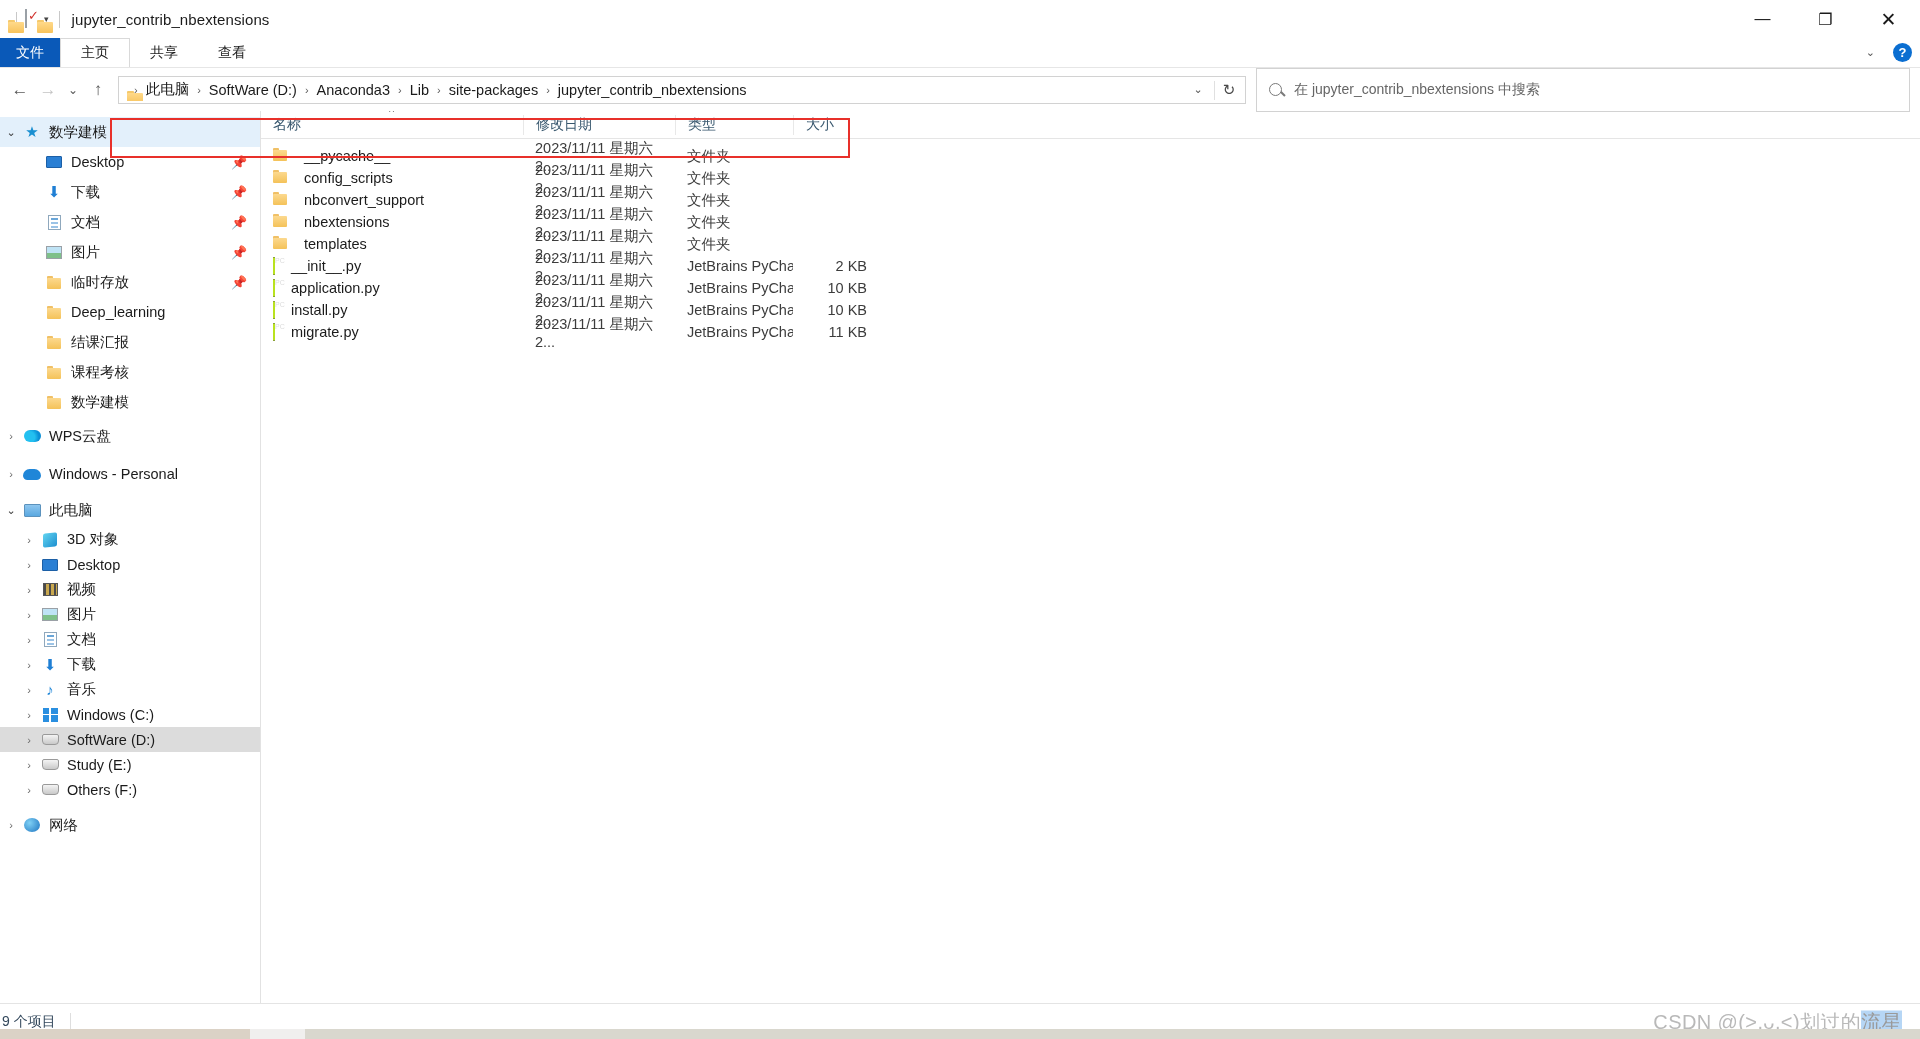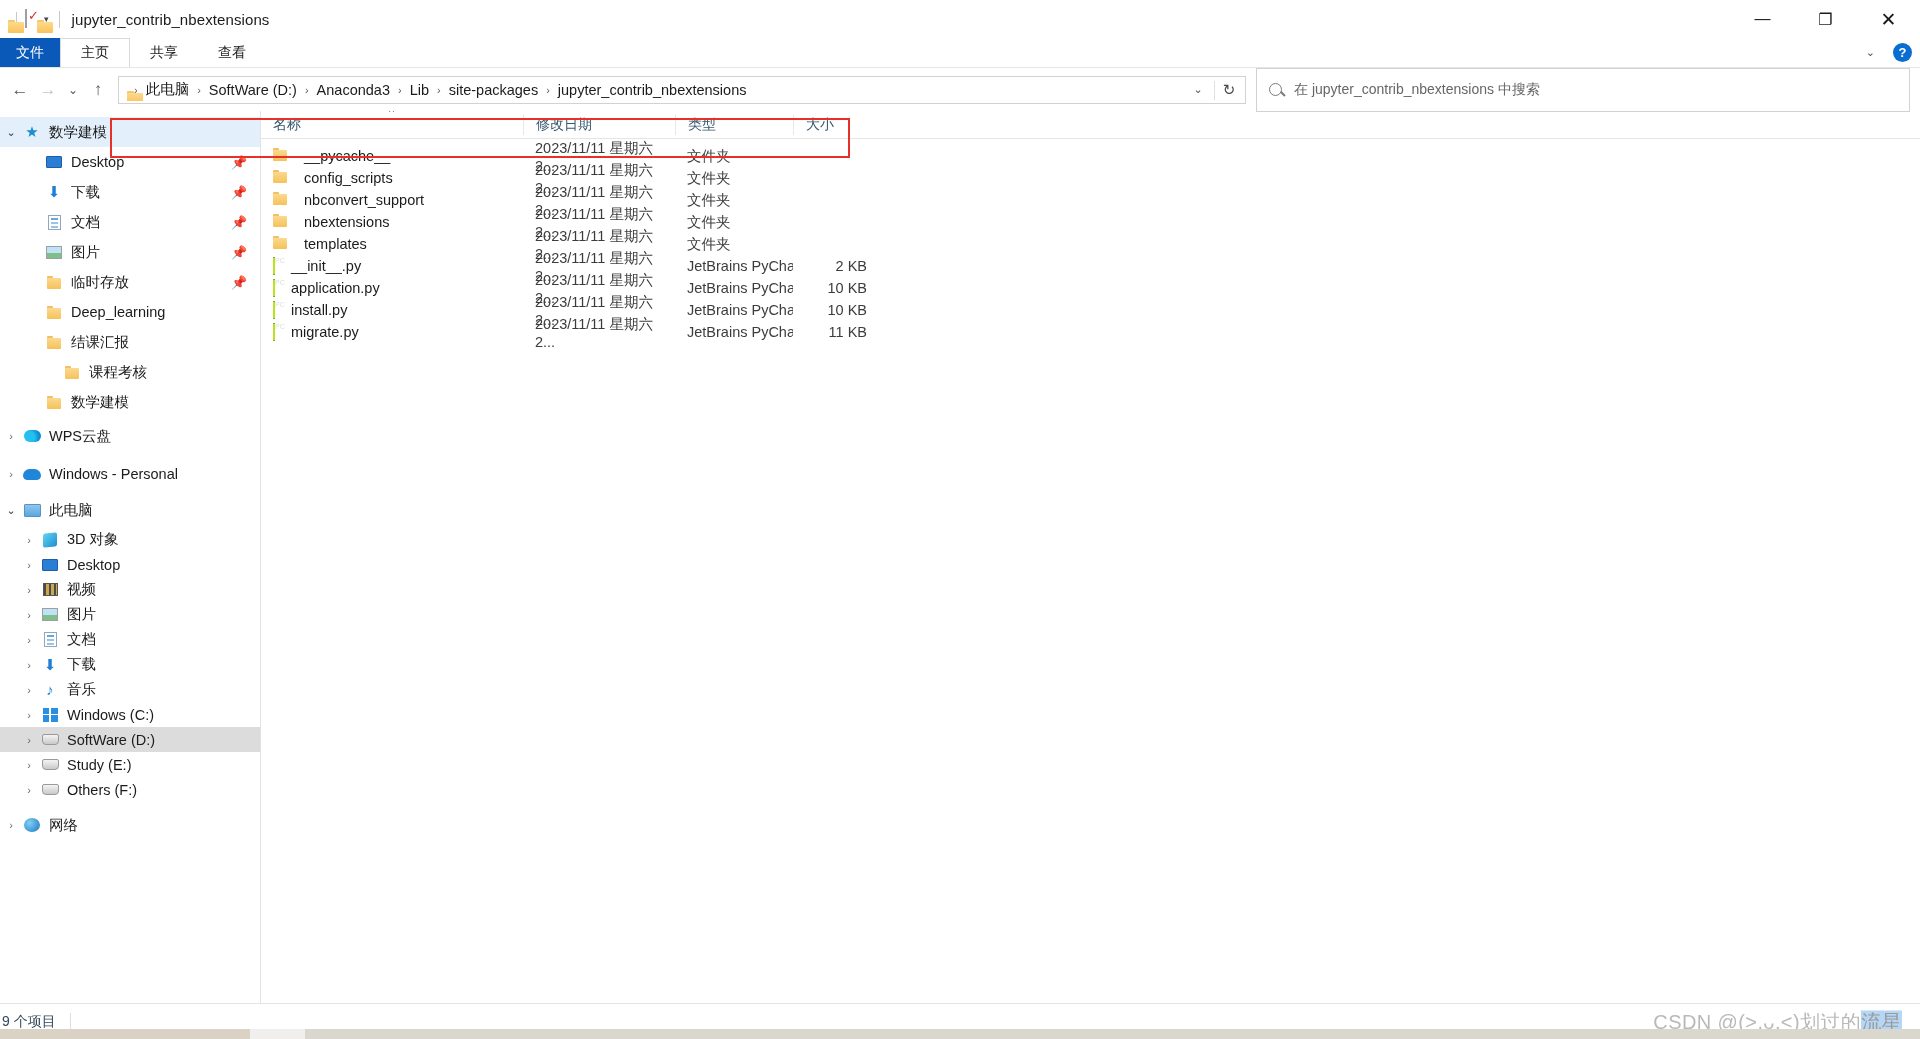--- a/index.html
+++ b/index.html
@@ -303,21 +303,21 @@
       </div>
 
       <div class="navitem" style="padding-left:22px">
         <span class="twisty"></span>
         <span class="nav-ico">
             <span class="g-folder"></span>
           </span>
         <span class="nav-label">结课汇报</span>
       </div>
 
-      <div class="navitem" style="padding-left:40px">
+      <div class="navitem" style="padding-left:22px">
         <span class="twisty"></span>
         <span class="nav-ico">
             <span class="g-folder"></span>
           </span>
         <span class="nav-label">课程考核</span>
       </div>
 
       <div class="navitem" style="padding-left:22px">
         <span class="twisty"></span>
         <span class="nav-ico">

